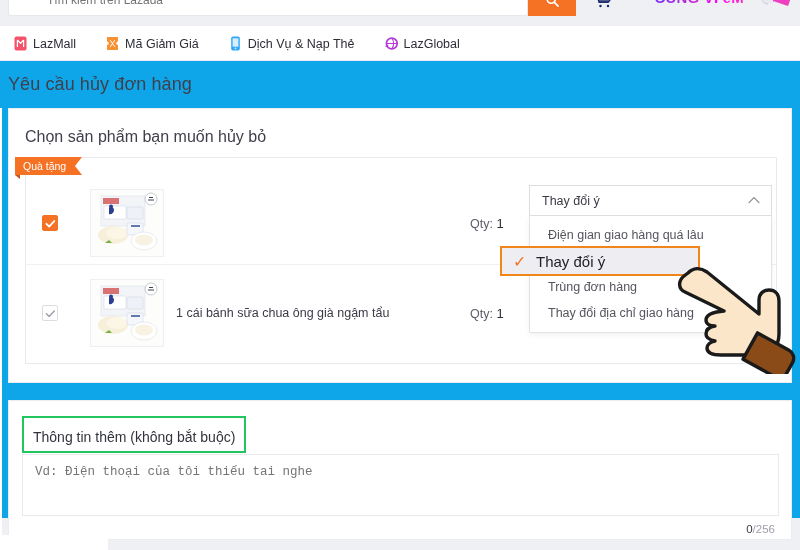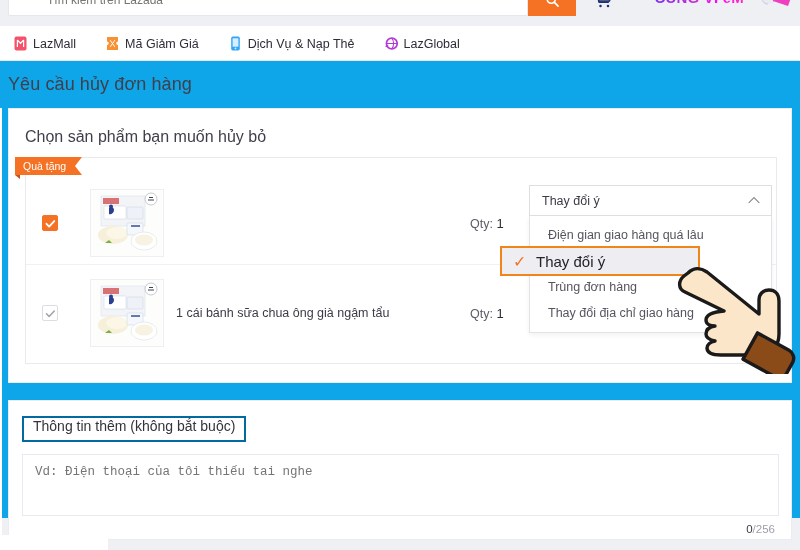--- a/index.html
+++ b/index.html
@@ -168,21 +168,21 @@
   
   .hand { position: absolute; left: 672px; top: 248px; z-index: 9; }
 
   
   .note-card {
     position: absolute; left: 8px; top: 400px; width: 784px; height: 140px;
     background: #ffffff; border: 1px solid #ebebf0; box-sizing: border-box;
   }
   .note-label {
     position: absolute; left: 13px; top: 15px;
-    border: 2px solid #0369a1; padding: 0 9px 6px 9px;
+    border: 2px solid #22c55e; padding: 11px 9px 6px 9px;
     font-size: 14px; color: #33333d; background: #fff;
   }
   .note-area {
     position: absolute; left: 13px; top: 53px; width: 757px; height: 62px;
     border: 1px solid #e9e9ef; box-sizing: border-box; resize: none;
     outline: none; padding: 10px 12px;
     font-family: "Liberation Mono", monospace; font-size: 12.5px; color: #9b9ba5;
     background: #fff;
   }
   .counter {

